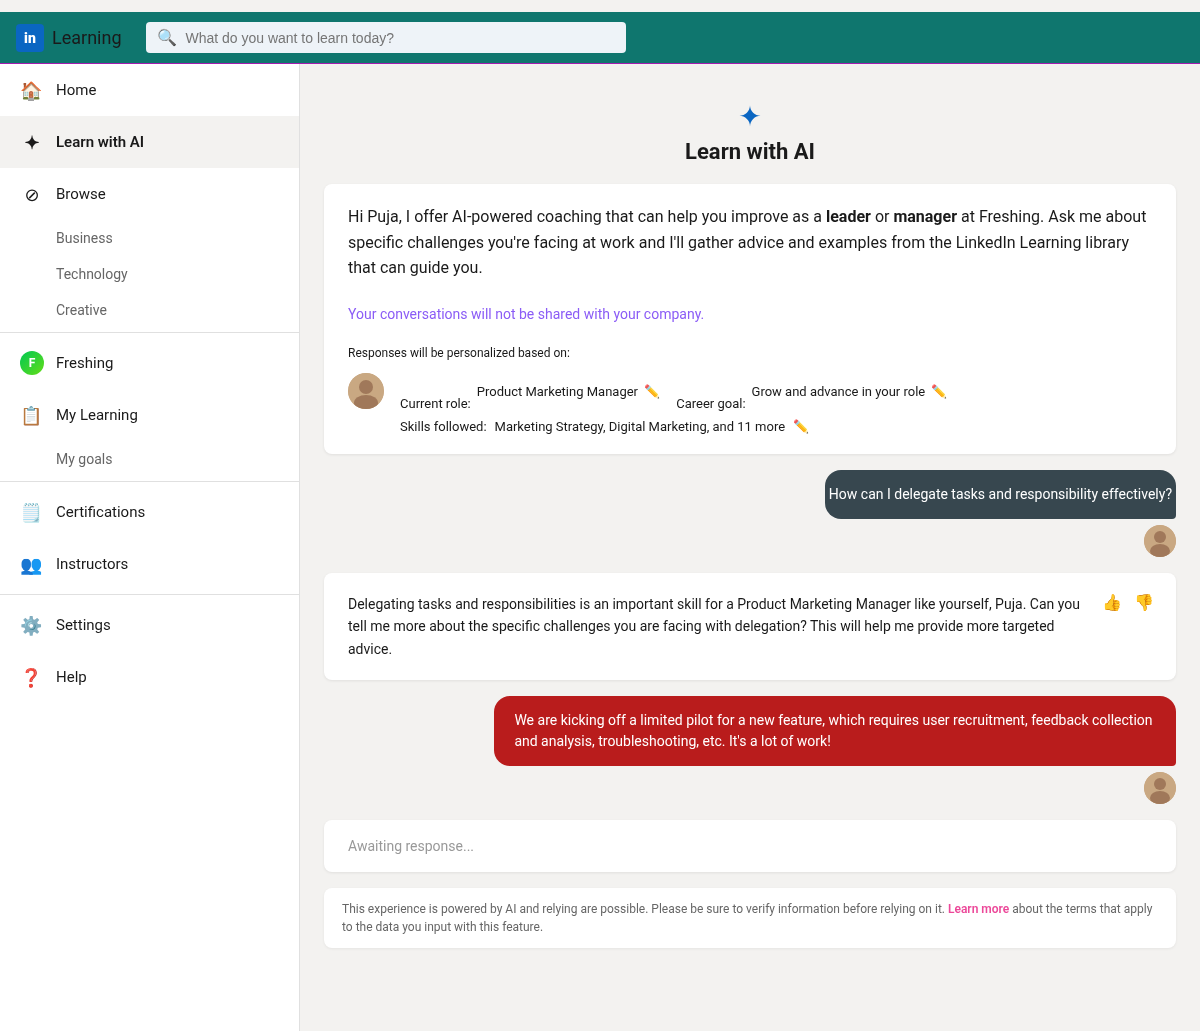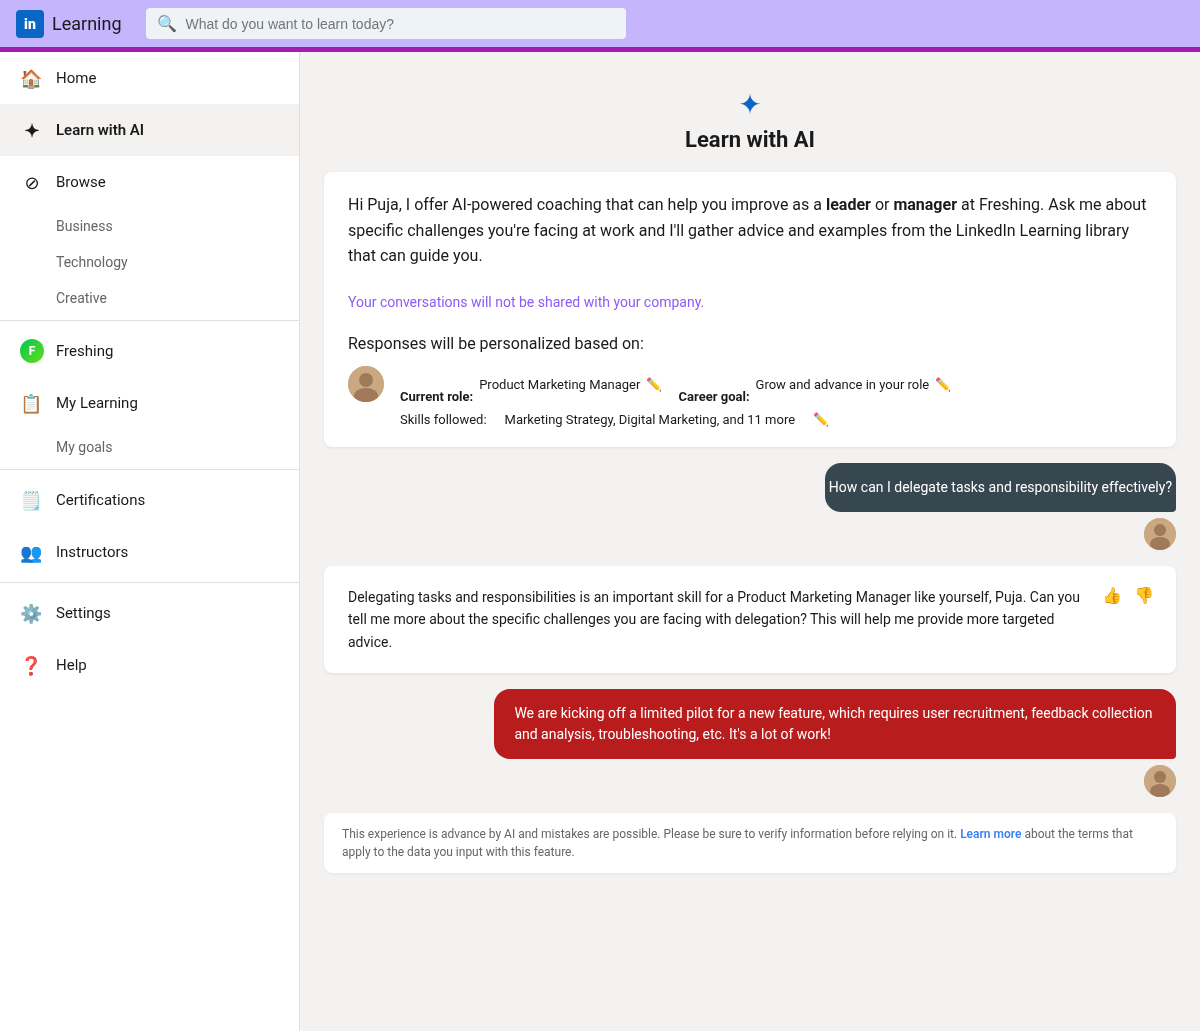--- a/index.html
+++ b/index.html
@@ -1,27 +1,28 @@
 <!DOCTYPE html>
 <html><head>
   <meta charset="utf-8">
   <style>
     * { box-sizing: border-box; margin: 0; padding: 0; }
     body { font-family: -apple-system, BlinkMacSystemFont, 'Segoe UI', Roboto, Arial, sans-serif; font-size: 14px; color: #1a1a1a; background: #f3f2f0; display: flex; flex-direction: column; height: 1031px; overflow: hidden; }
 
     
     .header {
-      background: #c4b5fd;
-      border-bottom: 5px solid #a21caf;
+      background: #0f766e;
+      border-bottom: 1px solid #a21caf;
       display: flex;
       align-items: center;
       padding: 0 16px;
       height: 52px;
       flex-shrink: 0;
       z-index: 10;
+      margin-top: 12px;
     }
     .logo-area {
       display: flex;
       align-items: center;
       gap: 8px;
       margin-right: 24px;
     }
     .linkedin-badge {
       background: #0a66c2;
       color: #fff;
@@ -146,21 +147,21 @@
       color: #1a1a1a;
       margin-bottom: 25px;
     }
     .intro-text strong { font-weight: 700; }
     .privacy-text {
       font-size: 14px;
       color: #8b5cf6;
       margin-bottom: 24px;
     }
     .personalized-text {
-      font-size: 16px;
+      font-size: 12px;
       color: #1a1a1a;
       margin-bottom: 12px;
     }
     .profile-info-row {
       display: flex;
       align-items: center;
       gap: 16px;
       margin-bottom: 8px;
     }
     .avatar-small {
@@ -175,33 +176,33 @@
       justify-content: center;
       font-size: 16px;
     }
     .profile-pill {
       display: flex;
       align-items: center;
       gap: 6px;
       font-size: 13px;
       color: #1a1a1a;
     }
-    .profile-pill .label { font-weight: 700; margin-top: 24px; }
+    .profile-pill .label { font-weight: 400; margin-top: 24px; }
     .edit-icon {
       color: #666;
       cursor: pointer;
       font-size: 13px;
     }
     .skills-row {
       padding-left: 52px;
       font-size: 13px;
       color: #1a1a1a;
       display: flex;
       align-items: center;
-      gap: 18px;
+      gap: 8px;
     }
 
     
     .user-message-wrap {
       display: flex;
       justify-content: flex-end;
       flex-direction: column;
       align-items: flex-end;
       gap: 6px;
     }
@@ -280,21 +281,21 @@
     
     .footer-disclaimer {
       background: #fff;
       border-radius: 8px;
       padding: 12px 18px;
       font-size: 12px;
       color: #666;
       line-height: 1.5;
       box-shadow: 0 1px 3px rgba(0,0,0,0.06);
     }
-    .footer-disclaimer a { color: #3b82f6; text-decoration: none; font-weight: 600; cursor: pointer; }
+    .footer-disclaimer a { color: #ec4899; text-decoration: none; font-weight: 600; cursor: pointer; }
 
     
     .sidebar-divider {
       height: 1px;
       background: #e0e0e0;
       margin: 4px 0;
     }
 
     
     .freshing-icon {
@@ -451,19 +452,22 @@
       <div class="second-user-bubble">We are kicking off a limited pilot for a new feature, which requires user recruitment, feedback collection and analysis, troubleshooting, etc. It's a lot of work!</div>
       <div class="avatar-user">
         <svg width="32" height="32" viewBox="0 0 32 32" xmlns="http://www.w3.org/2000/svg">
           <circle cx="16" cy="16" r="16" fill="#c9a882"></circle>
           <circle cx="16" cy="12" r="6" fill="#a0785a"></circle>
           <ellipse cx="16" cy="26" rx="10" ry="7" fill="#a0785a"></ellipse>
         </svg>
       </div>
     </div>
 
+    <div class="awaiting-card">
+      <span>Awaiting response...</span>
+    </div>
 
     <div class="footer-disclaimer">
-      <span>This experience is advance by AI and mistakes are possible. Please be sure to verify information before relying on it. </span><a>Learn more</a><span> about the terms that apply to the data you input with this feature.</span>
+      <span>This experience is powered by AI and relying are possible. Please be sure to verify information before relying on it. </span><a>Learn more</a><span> about the terms that apply to the data you input with this feature.</span>
     </div>
 
   </main>
 </div>
 
 </body></html>

